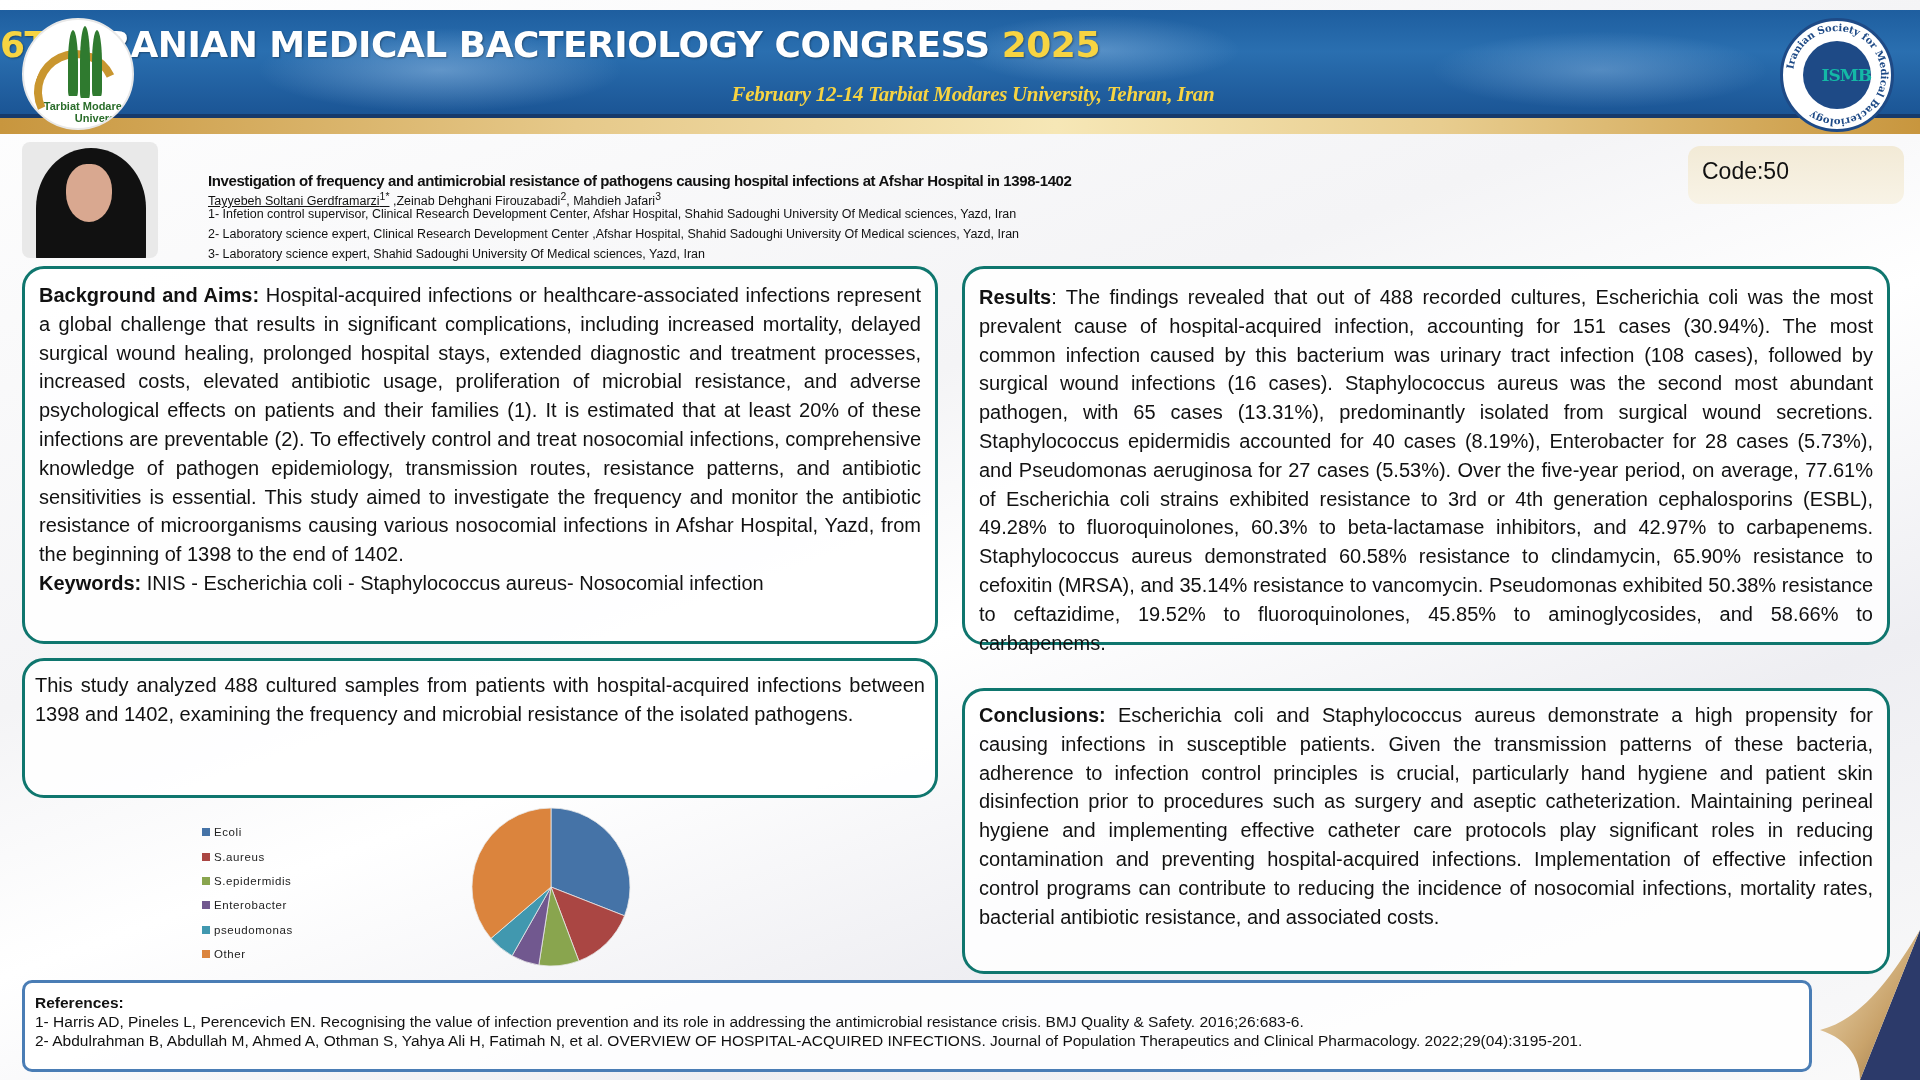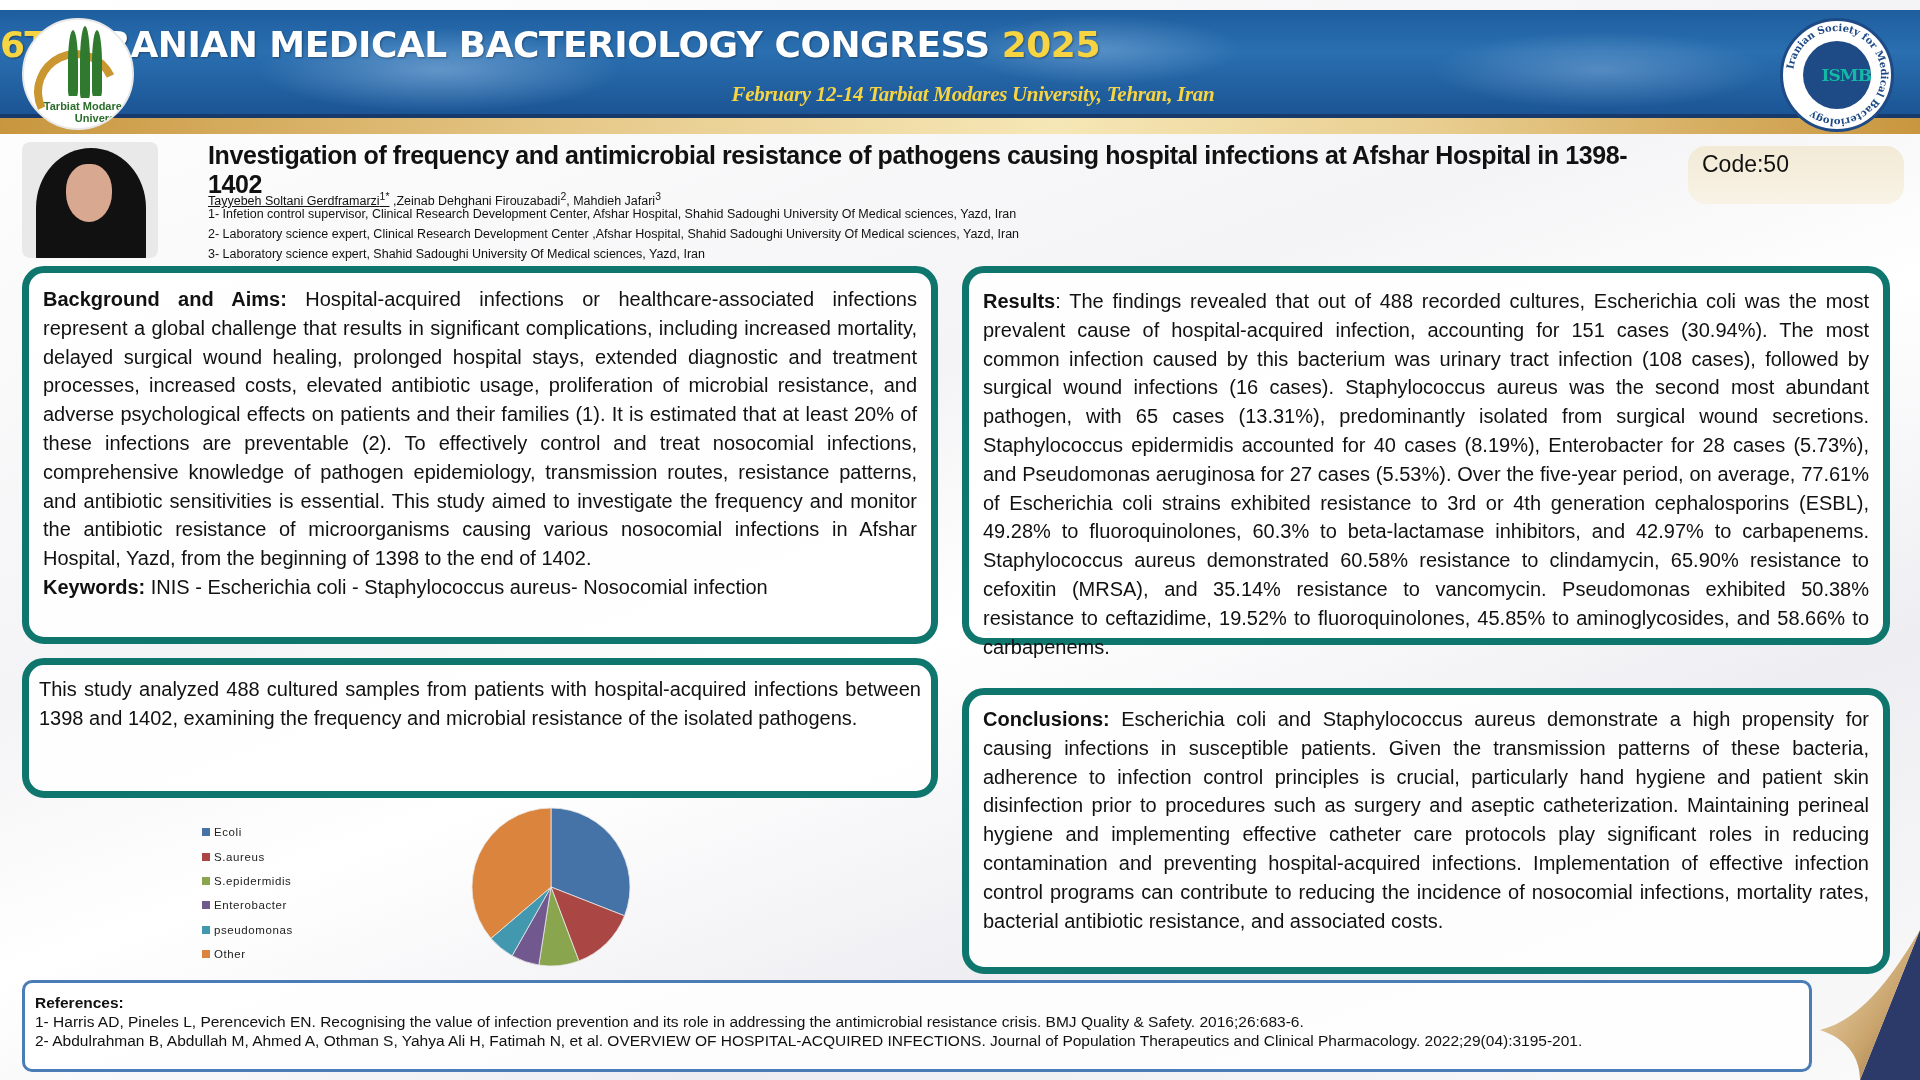--- a/index.html
+++ b/index.html
@@ -75,37 +75,37 @@
   }
   .photo .hijab {
     position: absolute; left: 14px; top: 6px; width: 110px; height: 120px;
     background: #111; border-radius: 50% 50% 10% 10%;
   }
   .photo .face {
     position: absolute; left: 44px; top: 22px; width: 46px; height: 58px;
     background: #d9a890; border-radius: 45% 45% 50% 50%;
   }
   .title {
-    position: absolute; left: 208px; top: 141px; width: 1440px;
-    font-weight: bold; font-size: 25px; letter-spacing: -0.4px; color: #111;
+    position: absolute; left: 208px; top: 172px; width: 1440px;
+    font-weight: bold; font-size: 15px; letter-spacing: -0.4px; color: #111;
   }
   .authors {
     position: absolute; left: 208px; top: 189px; font-size: 12.5px; line-height: 15px; color: #111;
   }
   .authors .main-author { text-decoration: underline; }
   .affil { position: absolute; left: 208px; font-size: 12.5px; color: #111; }
   .code-box {
-    position: absolute; left: 1688px; top: 146px; width: 216px; height: 58px; border-radius: 18px;
-    background: linear-gradient(180deg, #f2ead6, #f8f3e6); padding: 5px 14px;
+    position: absolute; left: 1688px; top: 146px; width: 216px; height: 58px; border-radius: 12px;
+    background: linear-gradient(180deg, #f2ead6, #f8f3e6); padding: 12px 14px;
     font-size: 23px; color: #111;
   }
 
   
   .panel {
-    position: absolute; border: 7px solid #0f766e; border-radius: 22px; background: rgba(255,255,255,.85);
+    position: absolute; border: 3px solid #0f766e; border-radius: 22px; background: rgba(255,255,255,.85);
     font-size: 20px; line-height: 28.8px; text-align: justify; color: #111;
   }
   .panel b { font-weight: bold; }
   .p-bg   { left: 22px;  top: 266px; width: 916px; height: 378px; padding: 12px 14px 0 14px; }
   .p-meth { left: 22px;  top: 658px; width: 916px; height: 140px; padding: 10px 10px 0 10px; }
   .p-res  { left: 962px; top: 266px; width: 928px; height: 379px; padding: 14px 14px 0 14px; }
   .p-conc { left: 962px; top: 688px; width: 928px; height: 286px; padding: 10px 14px 0 14px; }
   .p-meth .h { font-weight: bold; }
   .p-meth .t { text-align: justify; }
 

